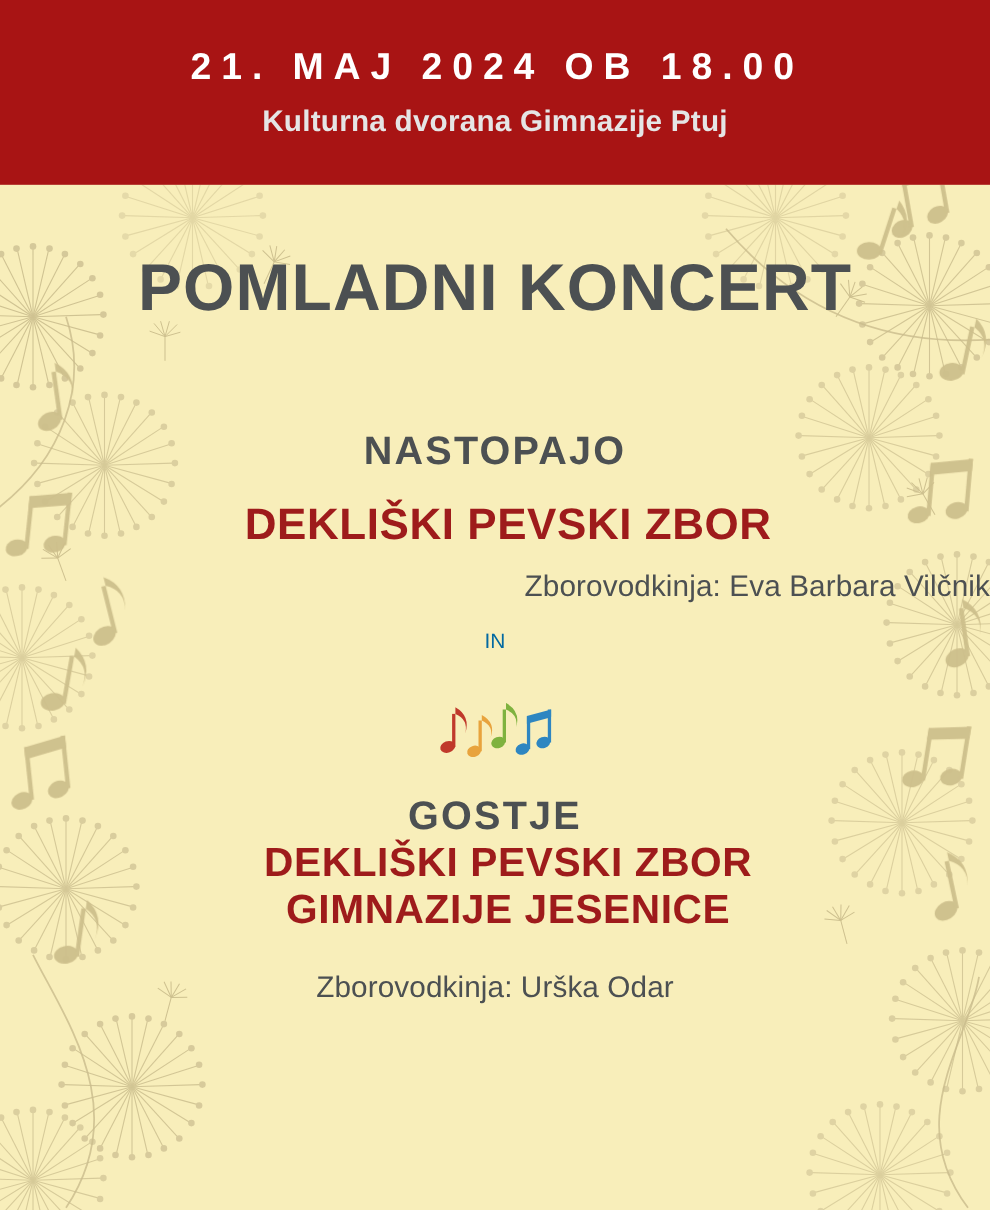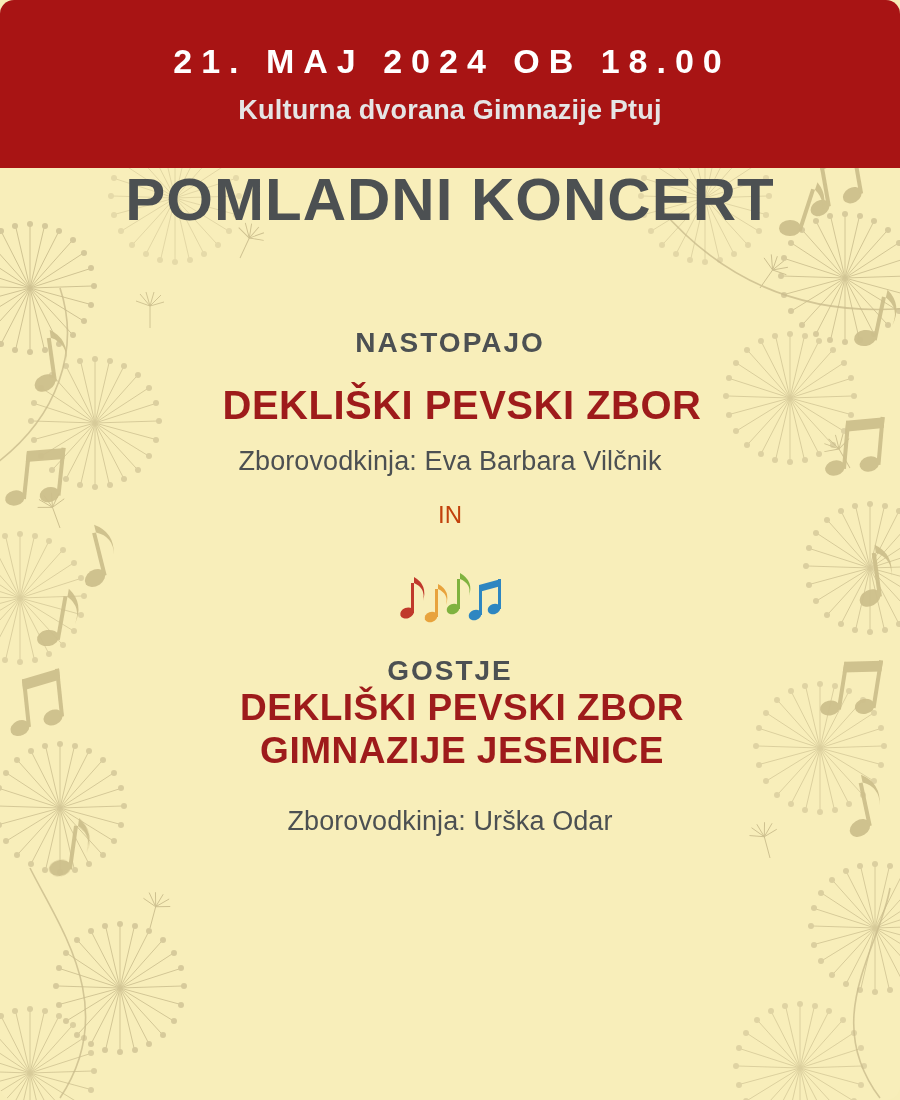--- a/index.html
+++ b/index.html
@@ -14,21 +14,20 @@
     overflow: hidden;
     position: relative;
   }
 
   .poster {
     position: relative;
     width: 900px;
     height: 1100px;
     background: #f8eeba;
     overflow: hidden;
-    border-radius: 14px;
   }
 
   
   .banner {
     position: absolute;
     top: 0;
     left: 0;
     width: 900px;
     height: 168px;
     background: #a81414;
@@ -71,29 +70,30 @@
     top: 168px;
     left: 0;
     width: 900px;
     height: 932px;
     z-index: 3;
     text-align: center;
   }
 
   .main-title {
     margin: 0;
+    padding-top: 62px;
     font-size: 60px;
     font-weight: bold;
     color: #4c5052;
     letter-spacing: 1px;
     line-height: 1.05;
   }
 
   .section-label {
-    font-size: 28px;
+    font-size: 36px;
     font-weight: bold;
     color: #4c5052;
     letter-spacing: 2px;
   }
 
   .ensemble {
     font-size: 40px;
     font-weight: bold;
     color: #9e1b1b;
     letter-spacing: 0.5px;
@@ -105,32 +105,32 @@
     font-size: 37px;
   }
 
   .leader {
     font-size: 27px;
     color: #4c5052;
     letter-spacing: 0.1px;
   }
 
   .conj {
-    font-size: 24px;
-    color: #c2410c;
+    font-size: 19px;
+    color: #0369a1;
     font-weight: normal;
     margin-top: 24px;
   }
 
   .perform-block {
     margin-top: 96px;
   }
   .r-nastopajo { margin-bottom: 24px; }
   .r-zbor1 { margin-bottom: 18px; }
-  .r-vod1 { margin-bottom: 20px; }
+  .r-vod1 { margin-bottom: 20px; text-align: right; }
   .r-in { margin-bottom: 20px; }
   .r-ork { margin-bottom: 18px; }
   .r-vod2 { margin-bottom: 0; }
 
   .notes-divider {
     margin-top: 44px;
     margin-bottom: 30px;
     height: 52px;
     line-height: 52px;
     font-size: 0;

